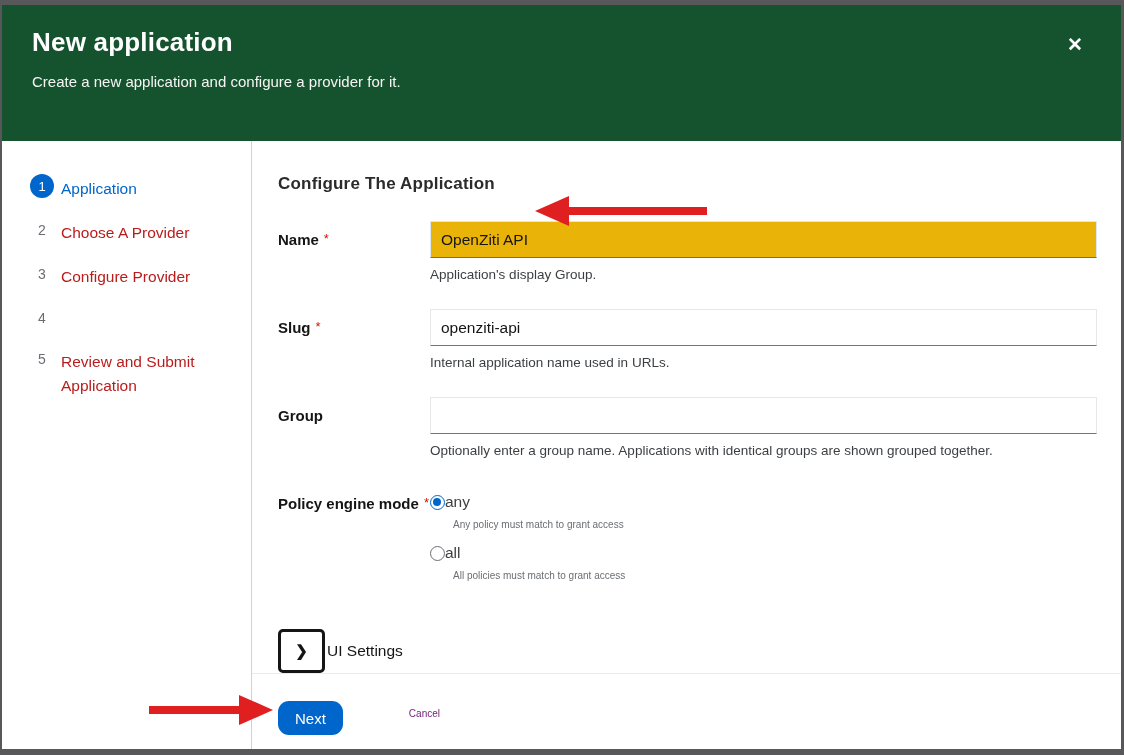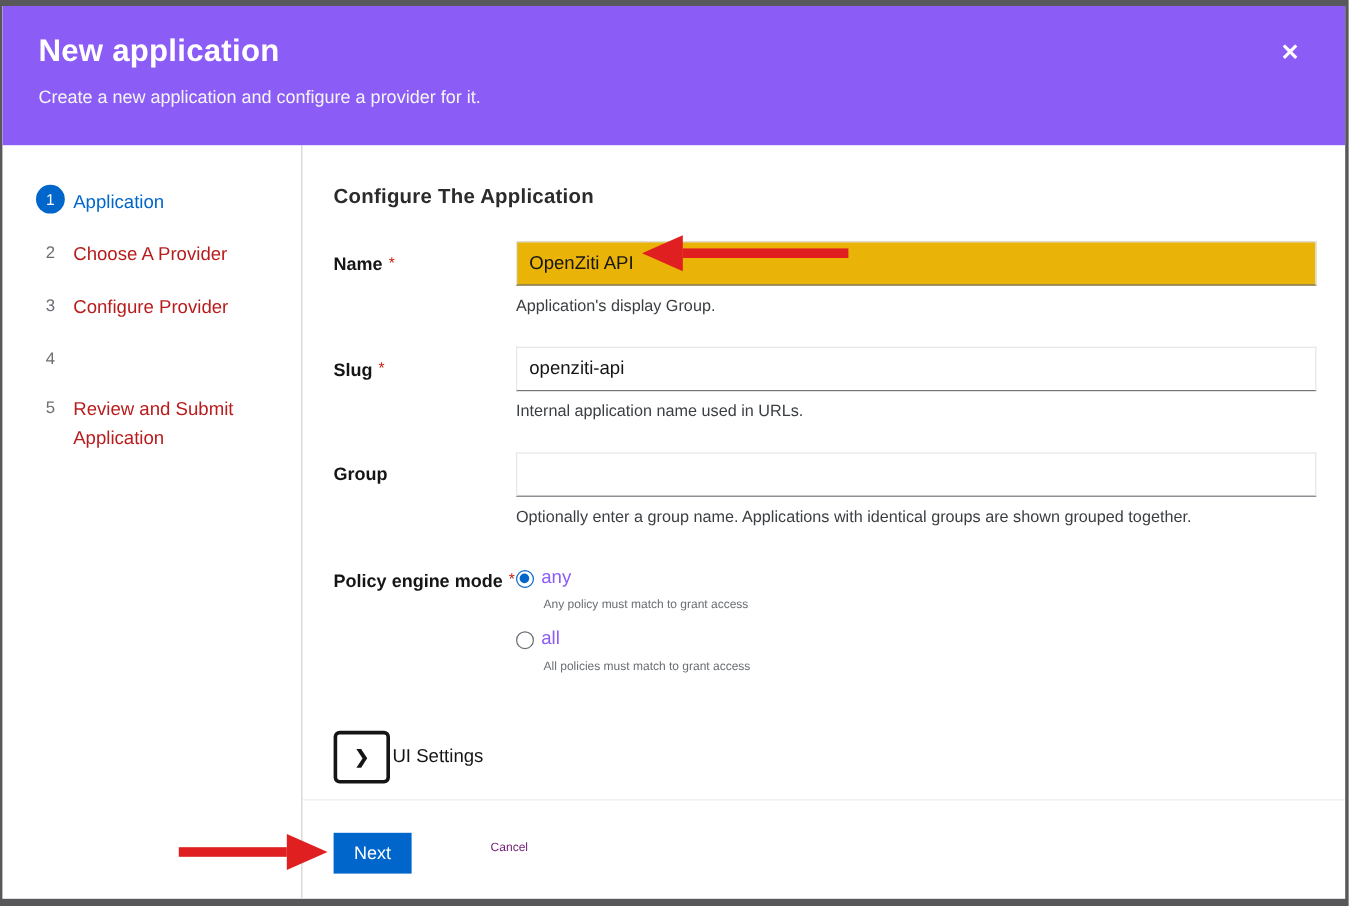--- a/index.html
+++ b/index.html
@@ -1,21 +1,21 @@
 <!DOCTYPE html>
 <html><head>
 <meta charset="utf-8">
 <style>
   * { margin:0; padding:0; box-sizing:border-box; }
   html,body { width:1124px; height:755px; font-family:"Liberation Sans", sans-serif; }
   .frame { position:relative; width:1124px; height:755px; background:#58585a; }
   .modal { position:absolute; top:5px; left:2px; right:3px; bottom:6px; background:#ffffff; display:flex; flex-direction:column; overflow:hidden; }
 
   
-  .hdr { background:#8b5cf6; color:#ffffff; height:116px; padding:22px 32px 0 30px; position:relative; flex:0 0 auto; }
+  .hdr { background:#14532d; color:#ffffff; height:136px; padding:22px 32px 0 30px; position:relative; flex:0 0 auto; }
   .hdr-title { font-size:26px; font-weight:700; letter-spacing:0.2px; }
   .hdr-sub { font-size:15px; margin-top:15px; color:#f5f5f5; }
   .close-btn { position:absolute; top:30px; right:38px; background:none; border:none; color:#ffffff; font-size:19px; font-weight:700; cursor:pointer; line-height:1; }
 
   
   .body { flex:1; display:flex; min-height:0; }
   .sidebar { width:250px; flex:0 0 250px; border-right:1px solid #d2d2d2; padding:33px 12px 0 28px; }
   .step { display:flex; align-items:flex-start; margin-bottom:17px; cursor:pointer; }
   .step-num { width:24px; height:24px; flex:0 0 24px; display:flex; align-items:center; justify-content:center; font-size:14px; color:#6a6e73; }
   .step.active .step-num { background:#0066cc; color:#ffffff; border-radius:50%; font-size:13px; }
@@ -36,31 +36,31 @@
 
   
   .radio-group { padding-top:8px; }
   .radio-row { display:flex; align-items:center; cursor:pointer; }
   .radio-row + .radio-help { margin:8px 0 14px 23px; }
   .radio-help { font-size:10px; color:#6a6e73; }
   .rdot { width:15px; height:15px; border-radius:50%; flex:0 0 15px; position:relative; }
   .rdot.on { border:1.5px solid #0066cc; background:#ffffff; }
   .rdot.on::after { content:""; position:absolute; top:2px; left:2px; width:8px; height:8px; border-radius:50%; background:#0066cc; }
   .rdot.off { border:1px solid #6a6e73; background:#ffffff; }
-  .rlabel { margin-left:6px; font-size:15.5px; color:#8b5cf6; }
+  .rlabel { margin-left:0; font-size:15.5px; color:#404040; }
 
   
   .expander { display:flex; align-items:center; margin-top:34px; }
   .exp-btn { width:47px; height:44px; border:3px solid #151515; border-radius:5px; background:#ffffff; display:flex; align-items:center; justify-content:center; font-size:15px; font-weight:700; color:#151515; cursor:pointer; }
   .exp-label { font-size:15.5px; color:#151515; margin-left:2px; }
 
   
   .fdivider { height:1px; background:#ececec; flex:0 0 auto; }
   .footer { flex:0 0 82px; padding:27px 0 0 26px; display:flex; align-items:flex-start; }
-  .btn-next { background:#0066cc; color:#ffffff; border:none; border-radius:0; font-family:"Liberation Sans", sans-serif; font-size:15px; padding:8px 17px; height:34px; cursor:pointer; }
+  .btn-next { background:#0066cc; color:#ffffff; border:none; border-radius:11px; font-family:"Liberation Sans", sans-serif; font-size:15px; padding:8px 17px; height:34px; cursor:pointer; }
   .link-cancel { margin-left:66px; color:#701a75; font-size:10px; text-decoration:none; padding-top:7px; cursor:pointer; }
 
   
   .arrow { position:absolute; display:flex; align-items:center; pointer-events:none; z-index:50; }
   .arrow .shaft { flex:1; height:8px; background:#e02020; }
   .arrow .head-left { width:0; height:0; border-top:15px solid transparent; border-bottom:15px solid transparent; border-right:34px solid #e02020; }
   .arrow .head-right { width:0; height:0; border-top:15px solid transparent; border-bottom:15px solid transparent; border-left:34px solid #e02020; }
   .arrow1 { left:535px; top:196px; width:172px; height:30px; }
   .arrow2 { left:149px; top:695px; width:124px; height:30px; }
 </style>

